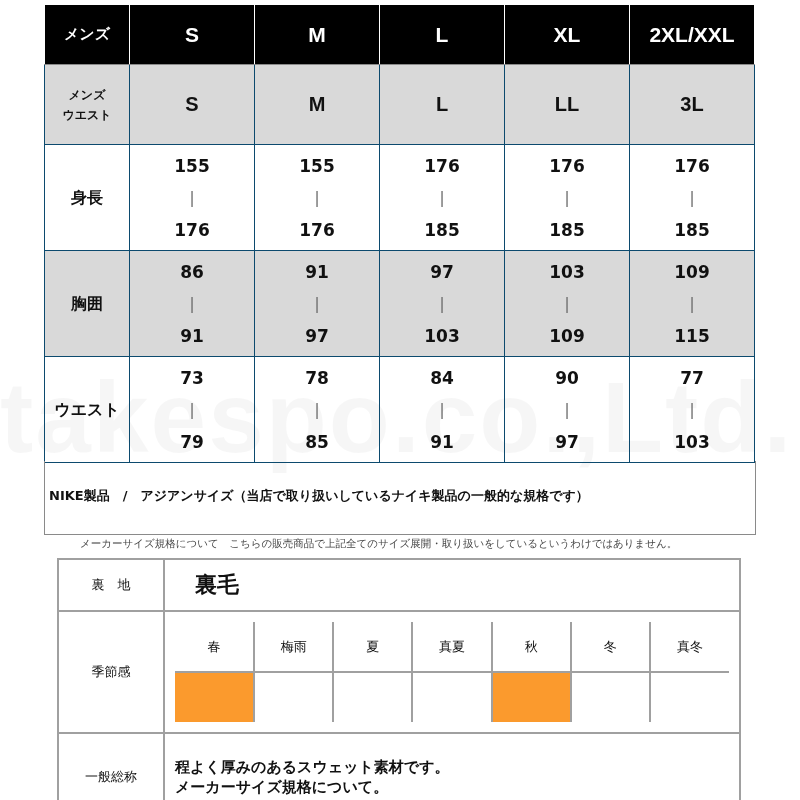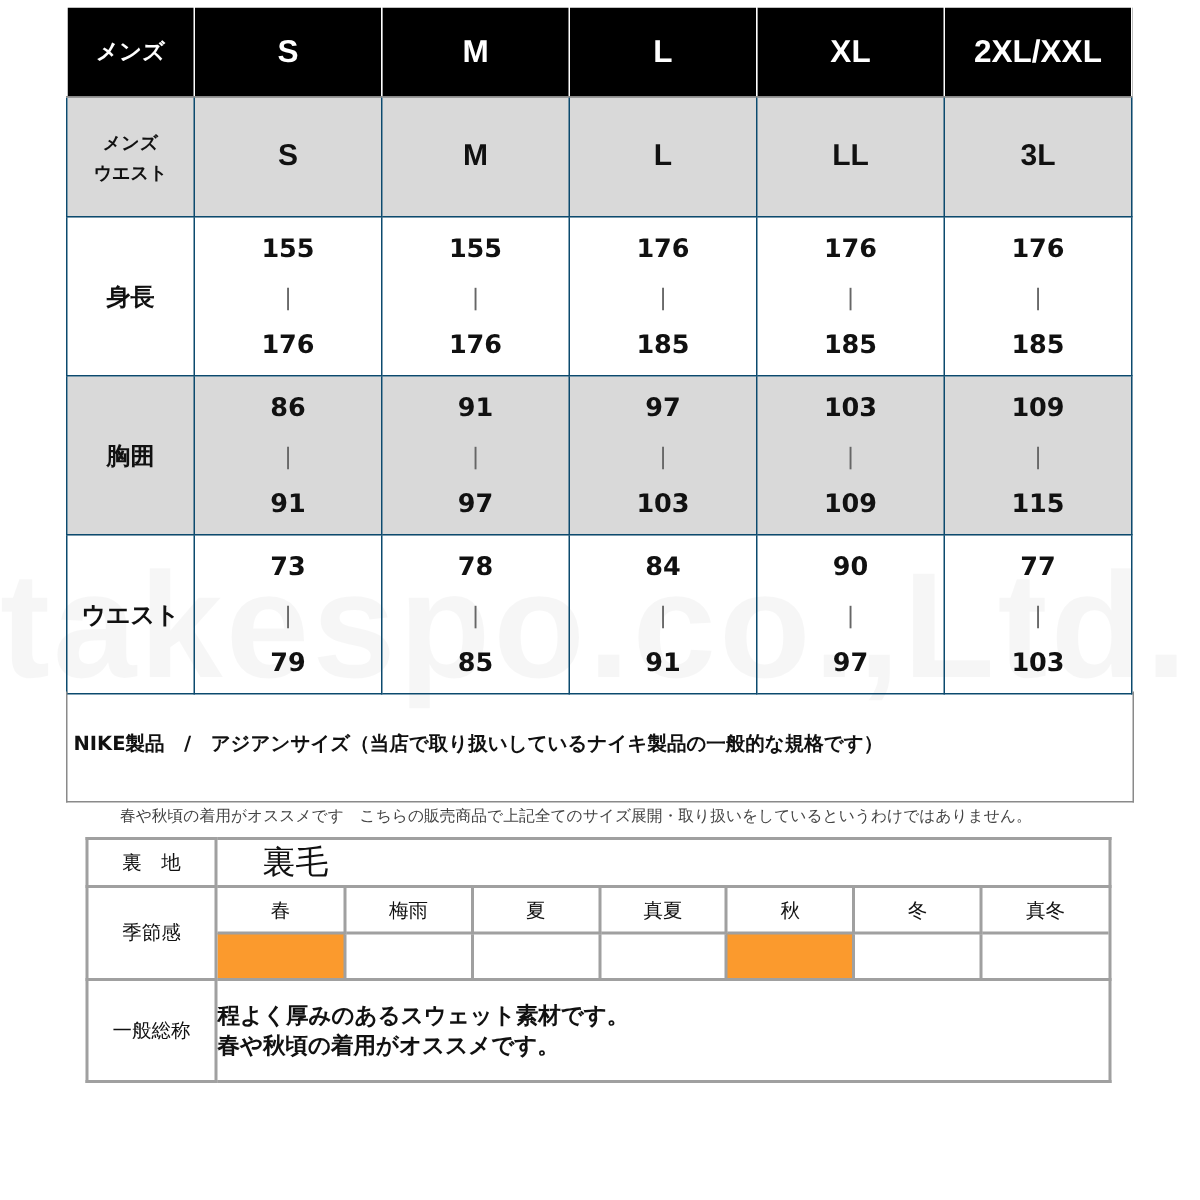--- a/index.html
+++ b/index.html
@@ -23,23 +23,23 @@
   .sep { display:block; color:#666; font-weight:normal; font-size:15px; }
   .note-row { position:absolute; left:44px; top:461px; width:710px; height:73px;
               border:1px solid #8a8a8a; border-top:none;text-align:right; }
   .note-text { position:absolute; left:4px; top:26px; font-size:13px; font-weight:bold; white-space:nowrap; }
   .disclaimer { position:absolute; left:80px; top:537px; font-size:10.5px; color:#444; white-space:nowrap; }
   .watermark { position:absolute; left:0; top:360px; font-size:100px; font-weight:bold;
                color:rgba(0,0,0,0.035); white-space:nowrap; letter-spacing:2px; pointer-events:none;
                font-family:"Liberation Sans",sans-serif; }
   .spec { position:absolute; left:57px; top:558px; width:684px; border-collapse:collapse;
           table-layout:fixed; }
-  .spec td { border:2px solid #a0a0a0; padding:0;margin-left:20px; }
+  .spec td { border:2px solid #a0a0a0; padding:10px;margin-left:20px; }
   .spec td.lbl { width:84px; text-align:center; font-size:13px; }
-  .spec .v { font-size:22px; font-weight:normal; padding-left:30px; text-align:left; }
+  .spec .v { font-size:22px; font-weight:bold; padding-left:30px; text-align:left; }
   .spec tr.r1 td, .spec tr.r2 td, .spec tr.r3 td { height:30px; }
   .seasons { width:100%; border-collapse:collapse; table-layout:fixed; }
   .seasons td { border:2px solid #a0a0a0; text-align:center; font-size:13px; height:29px; }
   .seasons tr:first-child td { border-top:none; }
   .seasons tr:last-child td { border-bottom:none; }
   .seasons td:first-child { border-left:none; }
   .seasons td:last-child { border-right:none; }
   .seasons td.on { background:#fb9a2d; }
   .comment { font-size:15px; font-weight:bold; padding-left:30px; line-height:20px; height:66px; }
 </style>
@@ -163,21 +163,21 @@
           <span style="display: block;">103</span>
         </td>
   </tr>
 </tbody>
   </table>
 
 <div class="note-row">
   <span class="note-text">NIKE製品　/　アジアンサイズ（当店で取り扱いしているナイキ製品の一般的な規格です）</span>
 </div>
 
-<div class="disclaimer">春や秋頃の着用がオススメです　こちらの販売商品で上記全てのサイズ展開・取り扱いをしているというわけではありません。</div>
+<div class="disclaimer">メーカーサイズ規格について　こちらの販売商品で上記全てのサイズ展開・取り扱いをしているというわけではありません。</div>
 
 <table class="spec">
   <tbody>
       <tr class="r1">
     <td class="lbl">裏　地</td>
     <td class="v">裏毛</td>
   </tr>
   <tr>
     <td class="lbl">季節感</td>
     <td style="border-width:2px;">
@@ -202,17 +202,17 @@
           <td></td>
         </tr>
       </tbody>
           </table>
     </td>
   </tr>
   <tr>
     <td class="lbl">一般総称</td>
     <td class="comment">
       <div>程よく厚みのあるスウェット素材です。</div>
-      <div>春や秋頃の着用がオススメです。</div>
+      <div>メーカーサイズ規格について。</div>
     </td>
   </tr>
 </tbody>
   </table>
 
 </body></html>

